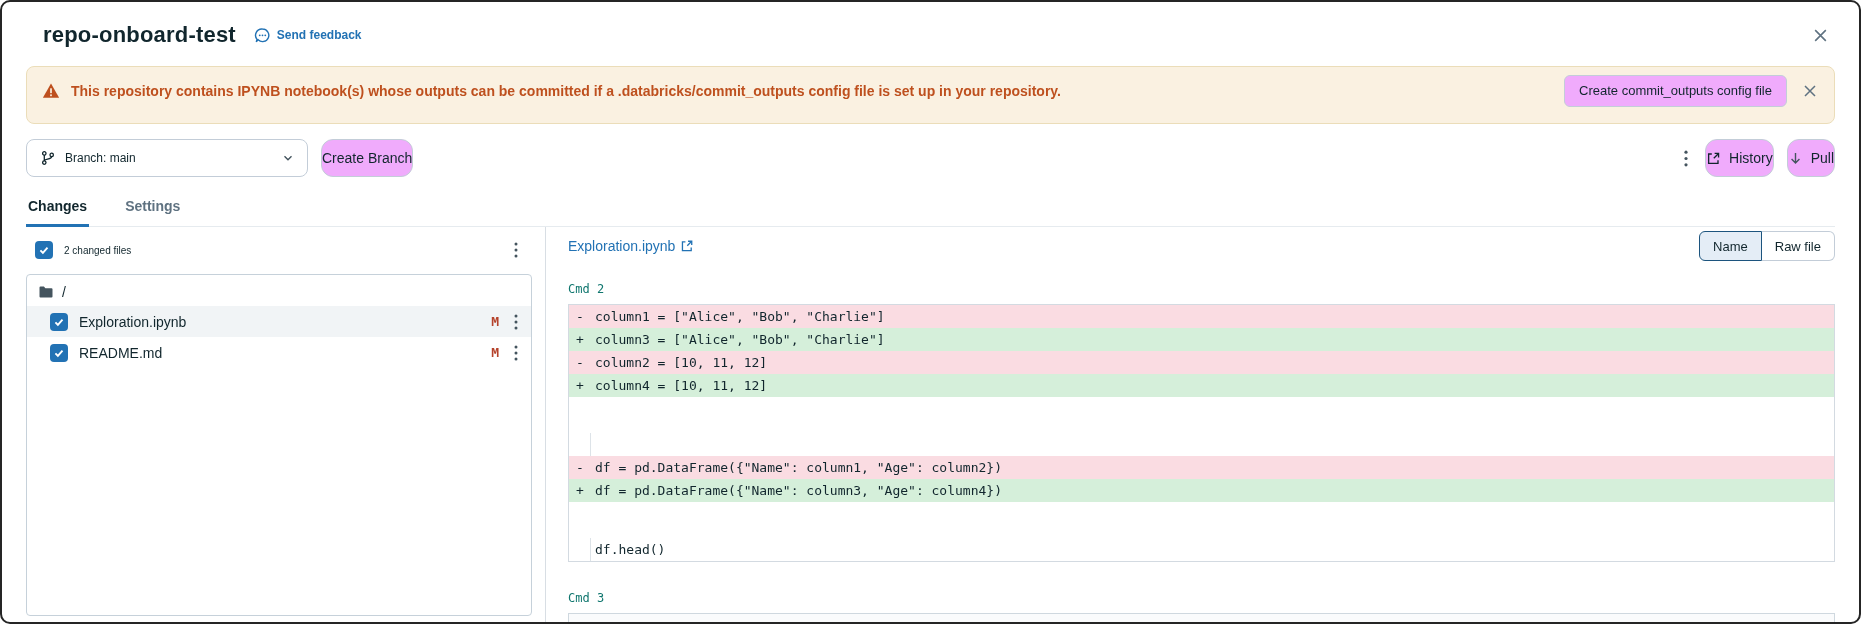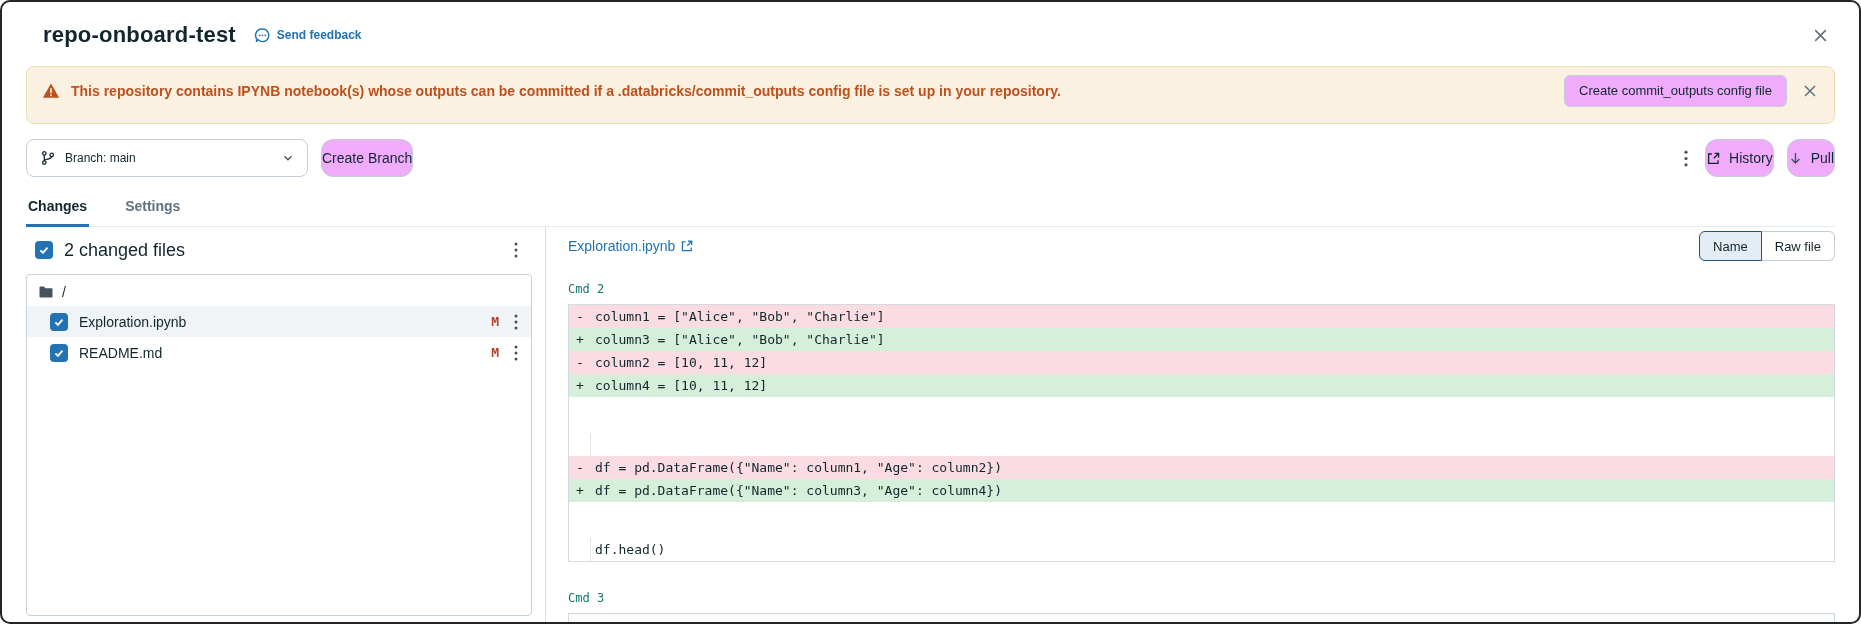--- a/index.html
+++ b/index.html
@@ -34,21 +34,21 @@
   
   .tabs { display:flex; gap:34px; margin:17px 24px 0; border-bottom:1px solid #e6ebef; }
   .tab { padding:4px 2px 10px; font-size:14px; font-weight:600; color:#5F7281; cursor:pointer;
          border-bottom:3px solid transparent; margin-bottom:-1px; }
   .tab.active { color:#11262d; font-weight:700; border-bottom-color:#2272B4; }
   
   .content { flex:1; display:flex; min-height:0; }
   .left-panel { width:543px; padding:4px 13px 6px 24px; display:flex; flex-direction:column; }
   .v-divider { width:1px; background:#d8dee4; }
   .left-hdr { display:flex; align-items:center; gap:11px; height:38px; padding:0 10px 0 9px; }
-  .left-hdr-label { font-size:18px; }
+  .left-hdr-label { font-size:10px; }
   .left-hdr .icon-btn { margin-left:auto; }
   .cb { width:18px; height:18px; min-width:18px; background:#2272B4; border-radius:4px;
         display:flex; align-items:center; justify-content:center; cursor:pointer; }
   .tree-box { flex:1; border:1px solid #c6d1da; border-radius:4px; margin-top:5px; overflow:hidden; background:#fff; }
   .folder-row { display:flex; align-items:center; gap:8px; padding:9px 12px 6px 11px; font-size:14px; cursor:pointer; }
   .file-row { display:flex; align-items:center; gap:11px; height:31px; padding:0 9px 0 23px;
               font-size:14px; cursor:pointer; }
   .file-row.selected { background:#f1f4f6; }
   .file-name { flex:1; }
   .m-badge { font-family:"DejaVu Sans Mono", monospace; font-weight:700; font-size:13px; color:#B5422B; }

